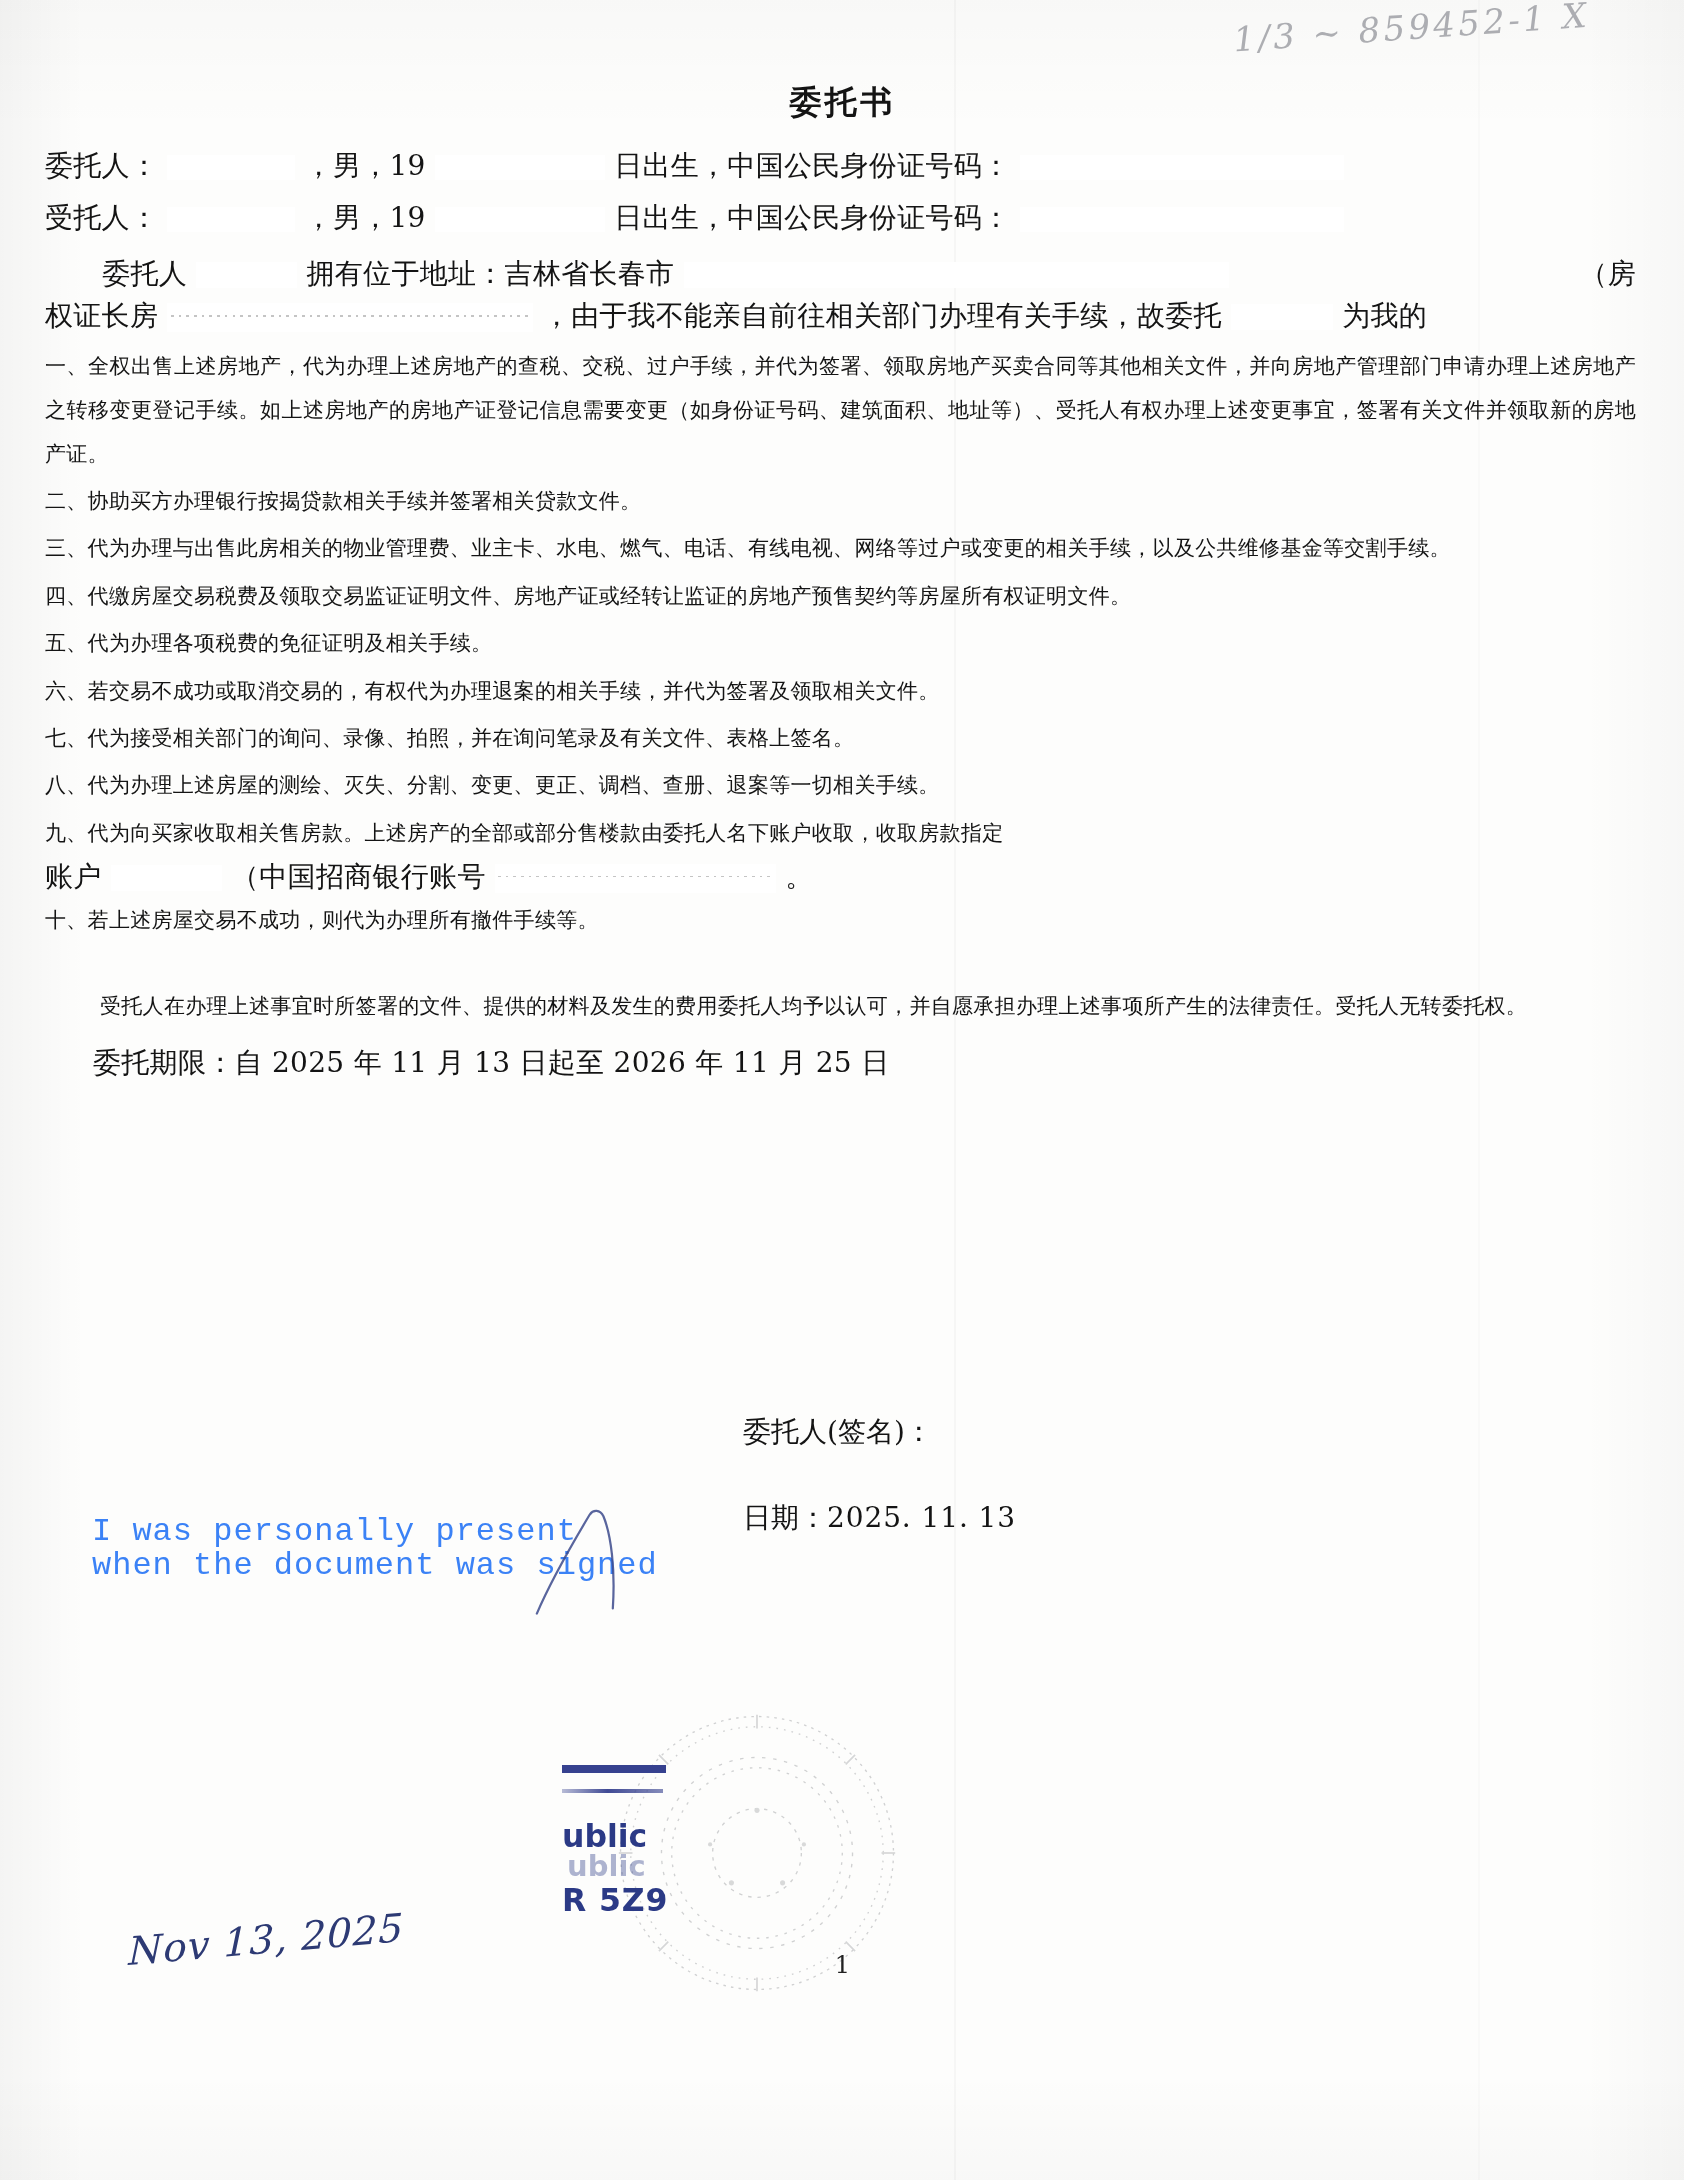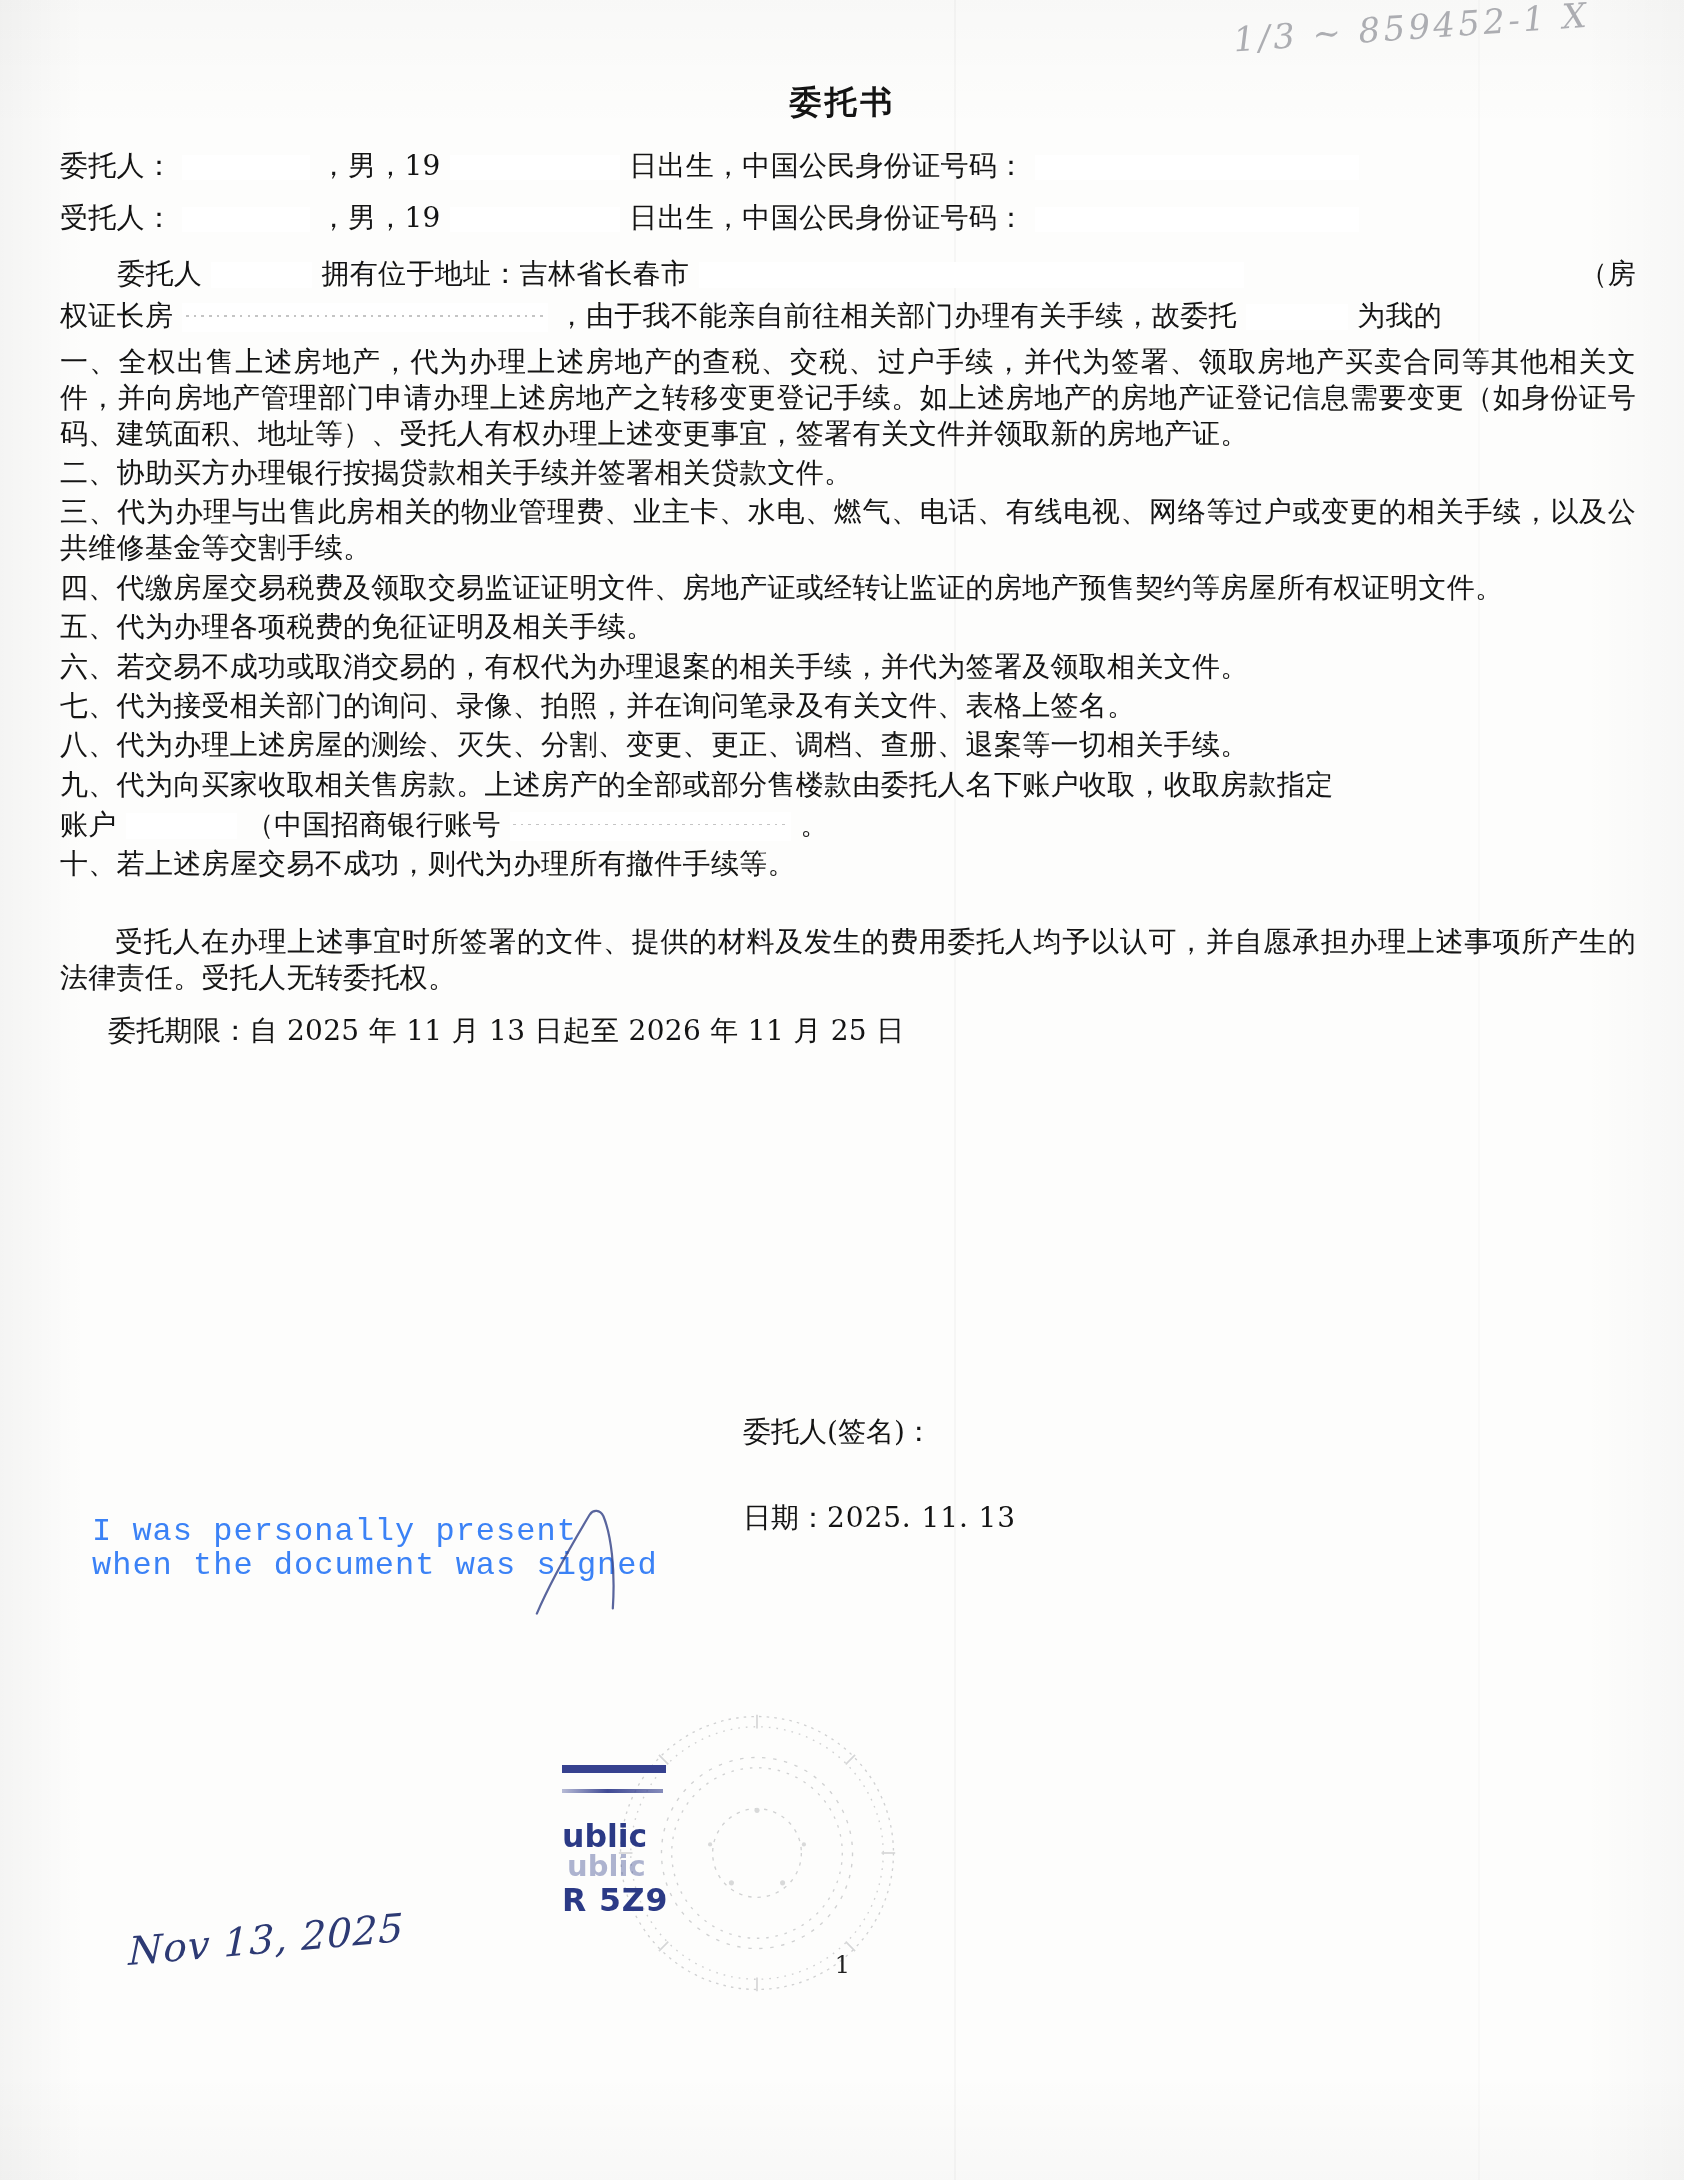--- a/index.html
+++ b/index.html
@@ -55,33 +55,33 @@
     top: 81px;
     text-align: center;
     font-size: 32px;
     font-weight: 700;
     letter-spacing: 3.4px;
   }
 
   
   .body-block {
     position: absolute;
-    left: 60px;
+    left: 45px;
     right: 49px;
     top: 145px;
   }
   .line {
     font-size: 28px;
     line-height: 42px;
     letter-spacing: 0.3px;
     white-space: nowrap;
   }
   .para {
-    font-size: 28px;
-    line-height: 36px;
+    font-size: 21px;
+    line-height: 44px;
     letter-spacing: 0.3px;
     text-align: justify;
     text-justify: inter-ideograph;
     margin: 0 0 3.4px 0;
   }
   .para.tight { margin-bottom: 0.9px; }
   .gap-s { height: 6.8px; }
   .gap-m { height: 13.6px; }
 
   

